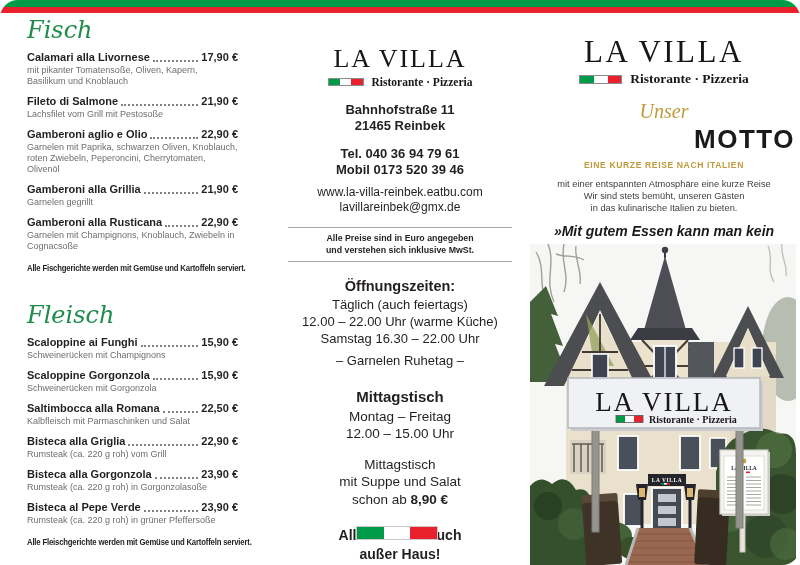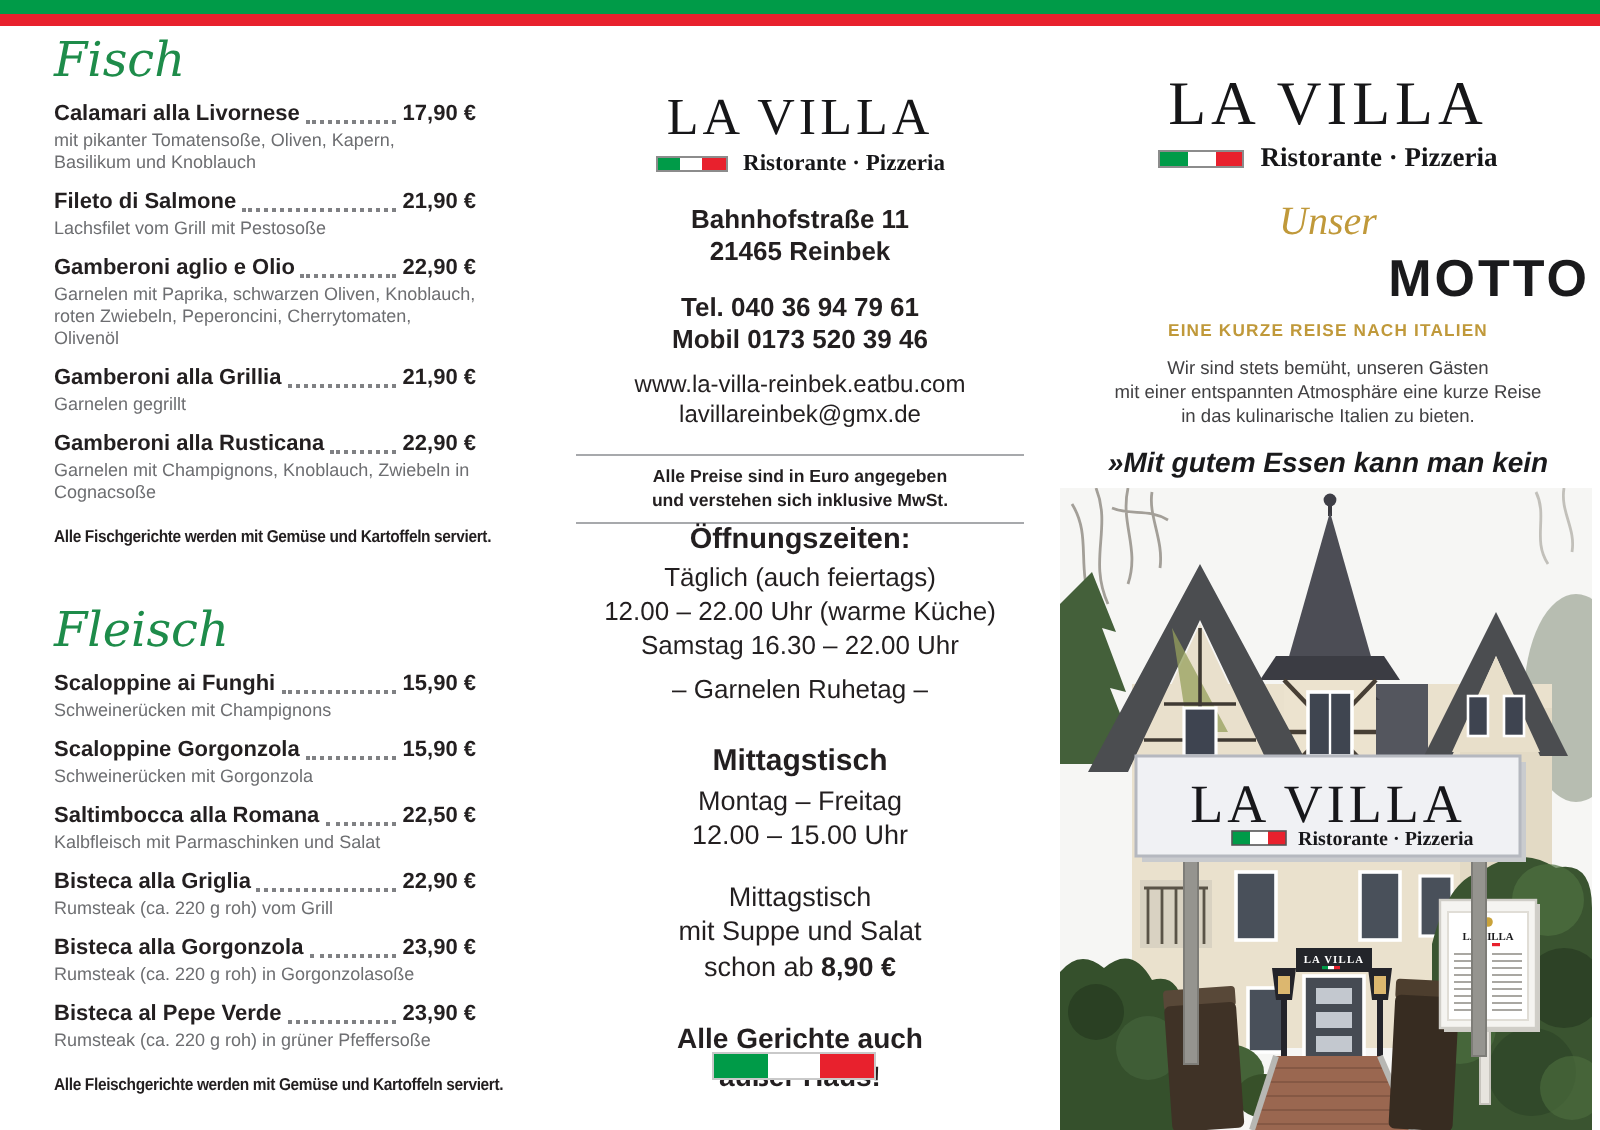--- a/index.html
+++ b/index.html
@@ -1,17 +1,17 @@
 <!DOCTYPE html>
 <html style="--flag_green: #009b48; --flag_red: #e8212d; --heading_green: #1e8c4a; --gold: #c0993a; --text_dark: #231f20; --text_gray: #6d6e71;"><head>
 <meta charset="utf-8">
 <style>
   html,body{margin:0;padding:0;background:#fff;}
   .page{position:relative;width:800px;height:565px;background:#fff;overflow:hidden;
-        font-family:"Liberation Sans",sans-serif;color:var(--text_dark,#231f20);}
+        font-family:"Liberation Sans",sans-serif;color:var(--text_dark,#231f20);border-radius:18px;}
   .band{position:absolute;left:0;right:0;}
   .band-green{top:0;height:7px;background:var(--flag_green,#009b48);}
   .band-red{top:7px;height:6px;background:var(--flag_red,#e8212d);}
 
   
   .col-left{position:absolute;left:27px;top:18px;width:211px;}
   .script-heading{margin:0 0 9px 0;font-family:"DejaVu Serif",serif;font-style:italic;
         font-weight:500;font-size:24px;line-height:1;color:var(--heading_green,#1e8c4a);}
   .menu-item{margin-bottom:8px;}
   .item-row{display:flex;align-items:baseline;font-size:11px;font-weight:bold;line-height:1.15;}
@@ -37,21 +37,21 @@
   .col-center{position:absolute;left:278px;top:46px;width:244px;text-align:center;}
   .col-center .logo-title{font-size:26px;letter-spacing:2px;}
   .flag-sm{width:36px;height:8px;}
   .addr{margin-top:14px;font-size:13px;font-weight:bold;line-height:1.25;}
   .phones{margin-top:11px;font-size:13px;font-weight:bold;line-height:1.3;}
   .weblines{margin-top:6px;font-size:12px;line-height:1.25;}
   .divider{border-top:1px solid #a7a9ac;margin:12px 10px 0 10px;}
   .tax-note{margin-top:5px;font-size:8.8px;font-weight:bold;line-height:1.3;}
   .divider+.tax-note{margin-top:5px;}
   .tax-note+.divider{margin-top:5px;}
-  .hours-head{margin-top:0;font-size:14.5px;font-weight:bold;}
+  .hours-head{margin-top:16px;font-size:14.5px;font-weight:bold;}
   .hours{margin-top:3px;font-size:13px;line-height:1.3;}
   .hours .spaced{margin-top:5px;}
   .lunch-head{margin-top:18px;font-size:15px;font-weight:bold;}
   .lunch{margin-top:3px;font-size:13.5px;line-height:1.3;}
   .offer{margin-top:13px;font-size:13.5px;line-height:1.3;}
   .offer .bold{font-weight:bold;}
   .takeaway{margin-top:18px;font-size:14px;font-weight:bold;line-height:1.3;}
   .flag-bottom{position:absolute;left:356px;top:526px;width:82px;height:14px;border-color:#c9c9c9;}
 
   
@@ -259,22 +259,22 @@
           </span>
         <span class="logo-tagline">Ristorante · Pizzeria</span>
       </div>
     </div>
 
     <div class="motto-kicker">Unser</div>
     <div class="motto-title">MOTTO</div>
     <div class="motto-tagline">EINE KURZE REISE NACH ITALIEN</div>
 
     <div class="motto-body">
+      <div>mit einer entspannten Atmosphäre eine kurze Reise</div>
       <div>Wir sind stets bemüht, unseren Gästen</div>
-      <div>mit einer entspannten Atmosphäre eine kurze Reise</div>
       <div>in das kulinarische Italien zu bieten.</div>
     </div>
 
     <div class="motto-quote">
       <div>»Mit gutem Essen kann man kein</div>
       <div>schlechtes Leben haben«</div>
     </div>
   </div>
 
   <svg class="photo" viewBox="0 0 266 321" xmlns="http://www.w3.org/2000/svg">

